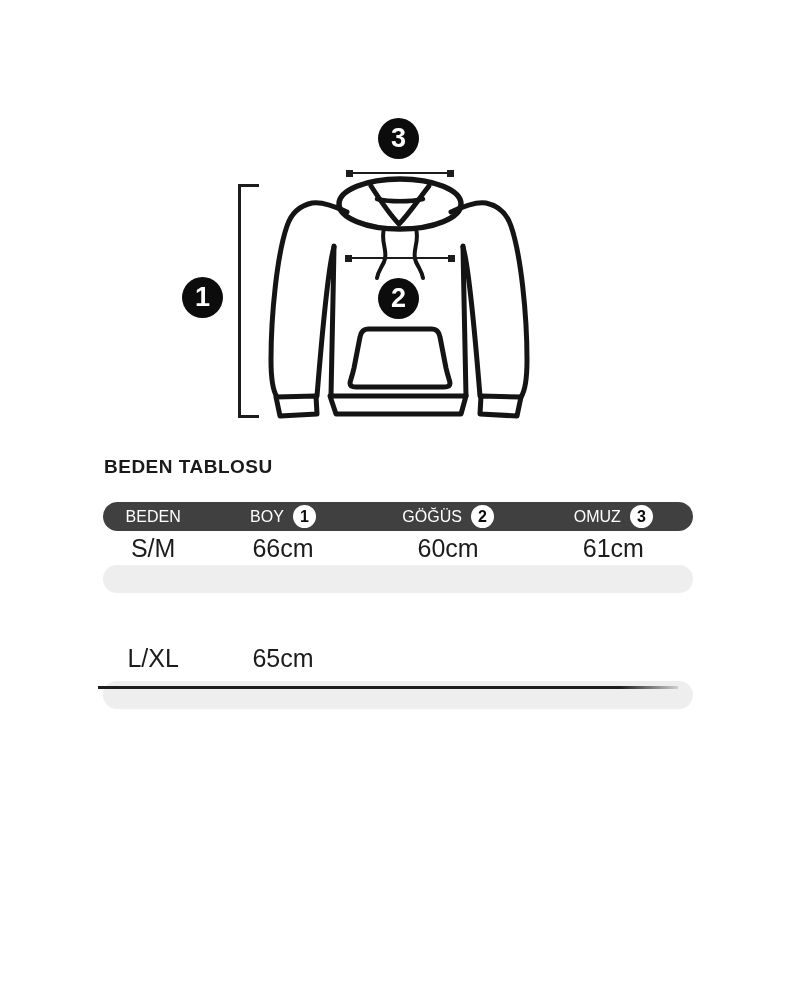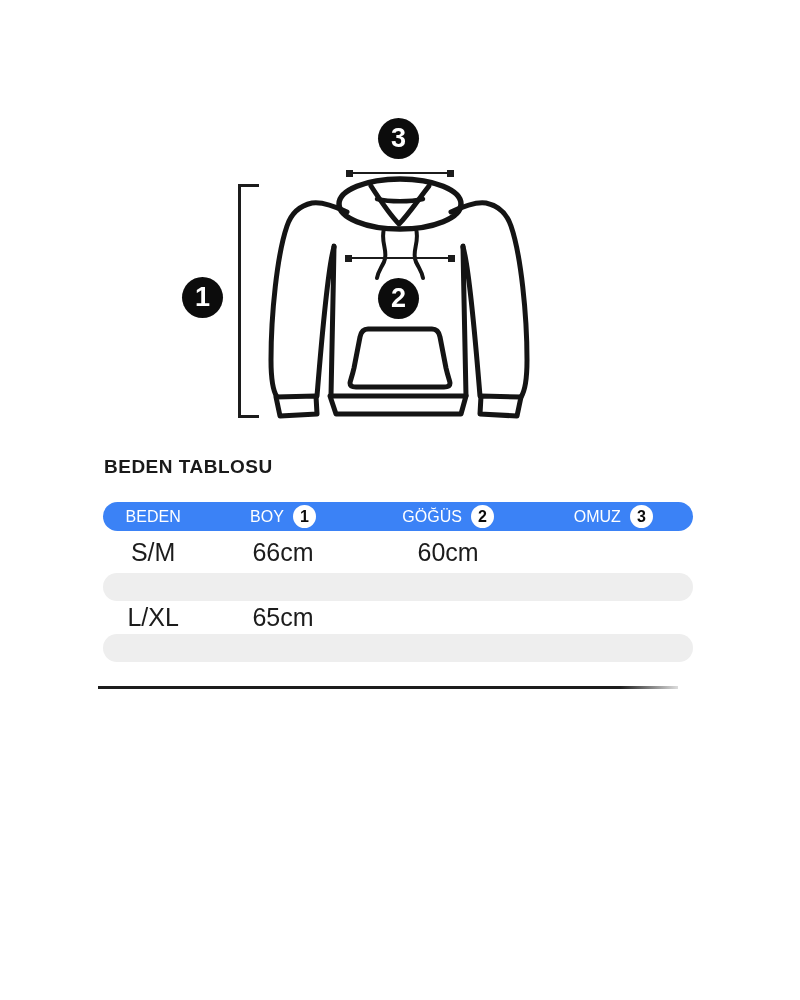--- a/index.html
+++ b/index.html
@@ -74,39 +74,39 @@
 
   .grid-row {
     display: grid;
     grid-template-columns: 17% 27% 29% 27%;
     align-items: center;
   }
   .grid-row > div { display: flex; align-items: center; justify-content: center; }
 
   .thead {
     height: 29px;
-    background: #3b82f6;
+    background: #404040;
     border-radius: 15px;
     color: #ffffff;
     font-size: 16px;
   }
   .col-badge {
     width: 23px; height: 23px;
     background: #ffffff;
     border-radius: 50%;
     color: #0a0a0a;
     font-weight: bold;
     font-size: 16px;
     display: inline-flex; align-items: center; justify-content: center;
     margin-left: 9px;
     line-height: 1;
   }
 
-  .data-row { height: 42px; font-size: 25px; color: #1c1c1c; }
-  .data-row.second { height: 33px; }
+  .data-row { height: 34px; font-size: 25px; color: #1c1c1c; }
+  .data-row.second { height: 46px; margin-top: 42px; }
 
   .stripe {
     height: 28px;
     background: #eeeeee;
     border-radius: 14px;
   }
 
   .bottom-rule {
     position: absolute;
     left: 98px; top: 686px;
@@ -181,20 +181,21 @@
       <div>
         <span>OMUZ</span>
         <span class="col-badge">3</span>
       </div>
     </div>
 
     <div class="grid-row data-row">
       <div>S/M</div>
       <div>66cm</div>
       <div>60cm</div>
+      <div>61cm</div>
     </div>
 
     <div class="stripe"></div>
 
     <div class="grid-row data-row second">
       <div>L/XL</div>
       <div>65cm</div>
     </div>
 
     <div class="stripe"></div>

